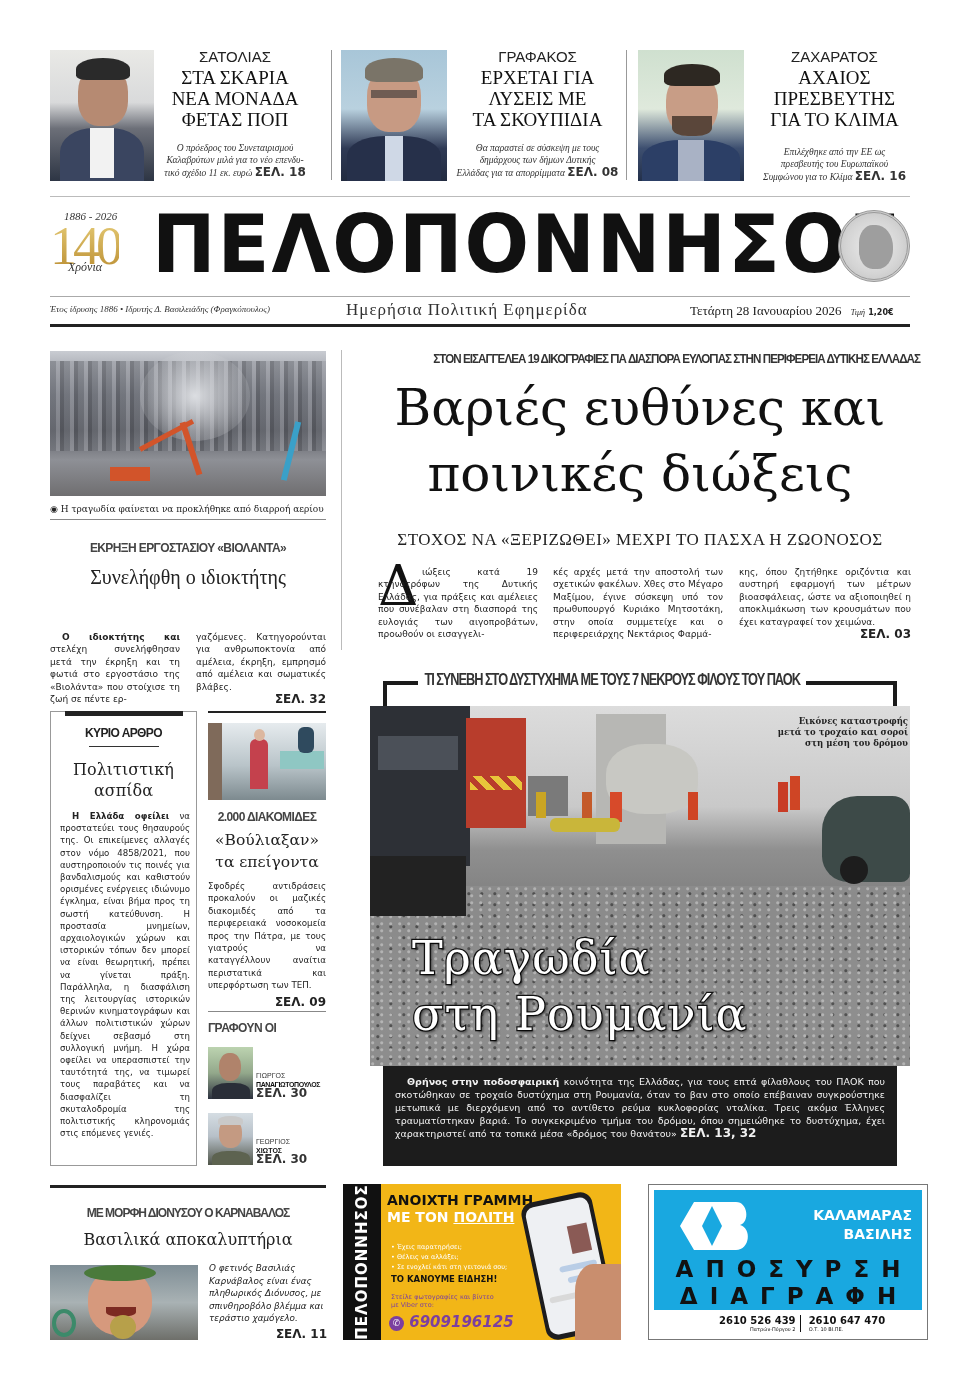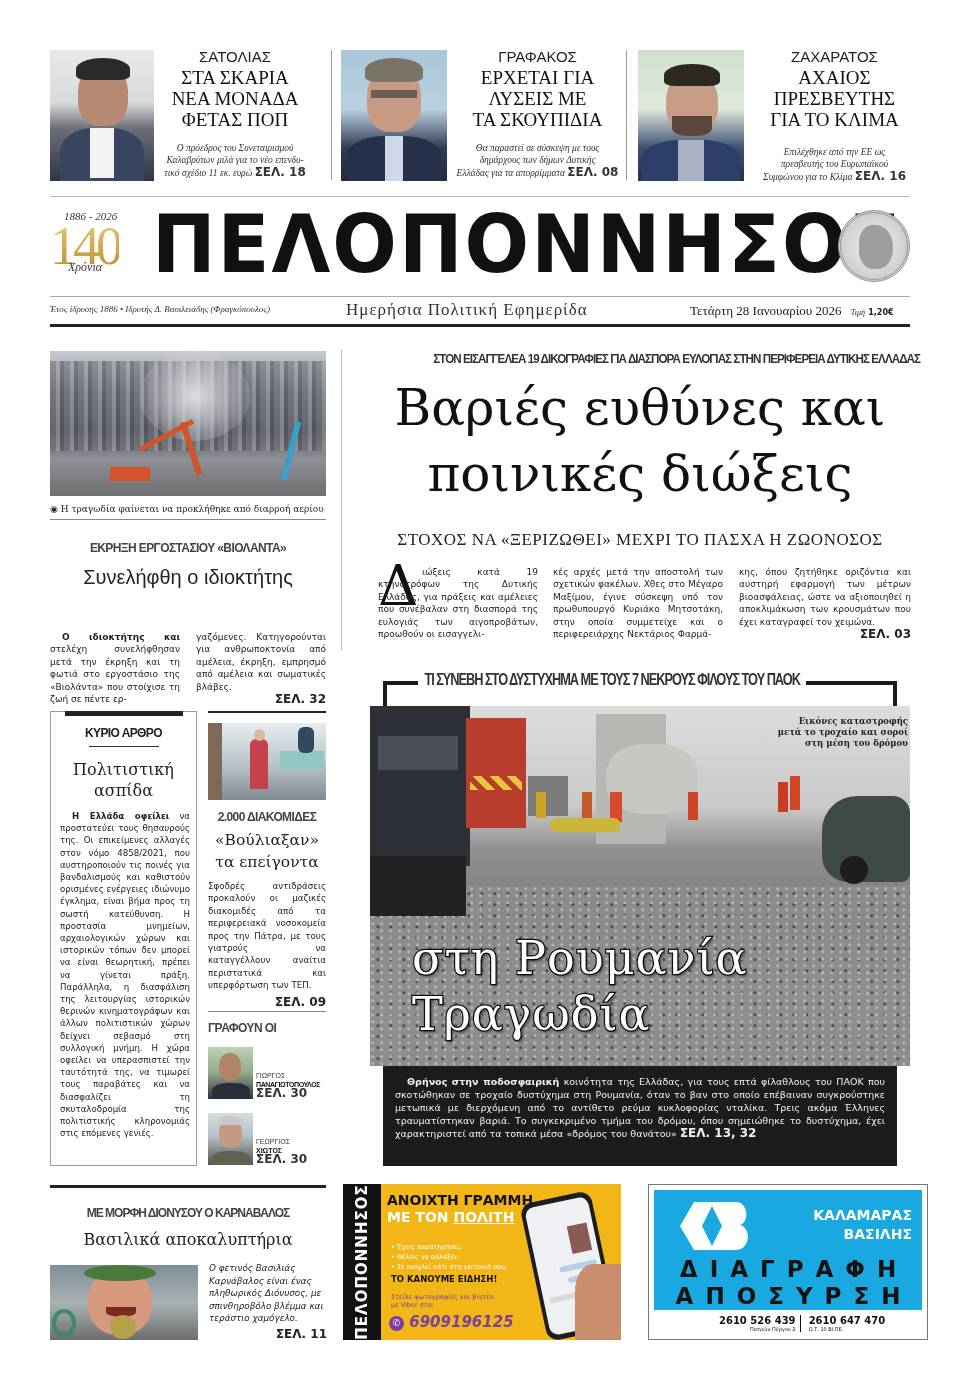--- a/index.html
+++ b/index.html
@@ -130,21 +130,21 @@
     <div style="position:absolute;left:90px;top:96px;width:60px;height:5px;background:#d2542a;transform:rotate(-28deg);transform-origin:left;"></div>
     <div style="position:absolute;left:138px;top:70px;width:6px;height:55px;background:#d2542a;transform:rotate(-18deg);"></div>
     <div style="position:absolute;left:238px;top:70px;width:6px;height:60px;background:#3aa0c8;transform:rotate(14deg);"></div>
   </div>
   <div class="abs" style="left:50px;top:504px;width:276px;font-family:'DejaVu Serif',serif;font-size:9px;color:#222;">
     <span style="font-size:9px;">◉</span>
     <span>Η τραγωδία φαίνεται να προκλήθηκε από διαρροή αερίου</span>
   </div>
   <div class="hrule" style="left:50px;top:519px;width:276px;background:#888;"></div>
   <div class="abs sect-kicker" style="left:50px;top:541px;width:276px;font-size:12px;">ΕΚΡΗΞΗ ΕΡΓΟΣΤΑΣΙΟΥ «ΒΙΟΛΑΝΤΑ»</div>
-  <div class="abs" style="left:50px;top:564px;width:276px;text-align:center;font-family:Liberation Sans, sans-serif;font-size:20px;line-height:26px;color:#222;">
+  <div class="abs" style="left:50px;top:564px;width:276px;text-align:center;font-family:Liberation Serif, serif;font-size:20px;line-height:26px;color:#222;">
     <div>Συνελήφθη ο ιδιοκτήτης</div>
   </div>
   <div class="abs copy" style="left:50px;top:631px;width:130px;">
     <b>Ο ιδιοκτήτης και</b><span> στελέχη συνελήφθησαν μετά την έκρηξη και τη φωτιά στο εργοστάσιο της «Βιολάντα» που στοίχισε τη ζωή σε πέντε ερ-</span>
   </div>
   <div class="abs copy" style="left:196px;top:631px;width:130px;">
     <span>γαζόμενες. Κατηγορούνται για ανθρωποκτονία από αμέλεια, έκρηξη, εμπρησμό από αμέλεια και σωματικές βλάβες.</span>
     <div style="text-align:right;"><span class="sel">ΣΕΛ. 32</span></div>
   </div>
 </div>
@@ -255,22 +255,22 @@
     <div style="position:absolute;left:452px;top:90px;width:88px;height:86px;border-radius:40% 20% 10% 30%;background:#3d4a48;"></div>
     <div style="position:absolute;left:470px;top:150px;width:28px;height:28px;border-radius:50%;background:#1d1d1d;"></div>
     <div style="position:absolute;left:0;top:150px;width:96px;height:60px;background:#222;"></div>
   </div>
   <div class="abs" style="left:720px;top:716px;width:188px;text-align:right;font-family:'DejaVu Serif',serif;font-size:8.5px;line-height:11px;color:#222;font-weight:bold;">
     <div>Εικόνες καταστροφής</div>
     <div>μετά το τροχαίο και σοροί</div>
     <div>στη μέση του δρόμου</div>
   </div>
   <div class="abs" style="left:412px;top:930px;font-family:'DejaVu Serif',serif;font-size:46px;line-height:56px;color:#fff;-webkit-text-stroke:2.5px #111;paint-order:stroke fill;text-shadow:2px 2px 3px rgba(0,0,0,.6);letter-spacing:1px;">
+    <div>Τραγωδία</div>
     <div>στη Ρουμανία</div>
-    <div>Τραγωδία</div>
   </div>
 
   <div class="abs" style="left:383px;top:1066px;width:514px;height:100px;background:#1c1c1c;padding:9px 12px;">
     <div class="copy" style="color:#f1f1f1;font-size:9.5px;line-height:13px;">
       <b>Θρήνος στην ποδοσφαιρική</b><span> κοινότητα της Ελλάδας, για τους επτά φίλαθλους του ΠΑΟΚ που σκοτώθηκαν σε τροχαίο δυστύχημα στη Ρουμανία, όταν το βαν στο οποίο επέβαιναν συγκρούστηκε μετωπικά με διερχόμενη από το αντίθετο ρεύμα κυκλοφορίας νταλίκα. Τρεις ακόμα Έλληνες τραυματίστηκαν βαριά. Το συγκεκριμένο τμήμα του δρόμου, όπου σημειώθηκε το δυστύχημα, έχει χαρακτηριστεί από τα τοπικά μέσα «δρόμος του θανάτου»</span>
       <span class="sel">ΣΕΛ. 13, 32</span>
     </div>
   </div>
 </div>
 
@@ -331,22 +331,22 @@
       <svg width="76" height="52" viewBox="0 0 76 52">
         <polygon points="4,26 18,2 38,2 26,26 38,50 18,50" fill="#fff"></polygon>
         <path d="M34 2 H60 C72 2 74 22 64 25 C76 28 74 50 60 50 H34 L46 26 Z" fill="#fff"></path>
       </svg>
     </div>
     <div style="position:absolute;right:10px;top:16px;text-align:right;font-family:'DejaVu Sans',sans-serif;font-weight:bold;font-size:14px;line-height:19px;color:#fff;">
       <div>ΚΑΛΑΜΑΡΑΣ</div>
       <div>ΒΑΣΙΛΗΣ</div>
     </div>
     <div style="position:absolute;left:0;top:66px;width:268px;text-align:center;font-family:'DejaVu Sans',sans-serif;font-weight:bold;font-size:23px;line-height:27px;letter-spacing:12px;color:#111;padding-left:12px;">
+      <div>ΑΠΟΣΥΡΣΗ</div>
       <div>ΔΙΑΓΡΑΦΗ</div>
-      <div>ΑΠΟΣΥΡΣΗ</div>
     </div>
   </div>
   <div style="position:absolute;left:70px;top:130px;font-family:'DejaVu Sans',sans-serif;color:#111;">
     <div style="display:inline-block;text-align:right;padding-right:4px;border-right:1px solid #111;vertical-align:top;">
       <div style="font-weight:bold;font-size:10px;">2610 526 439</div>
       <div style="font-size:5px;">Πατρών-Πύργου 2</div>
     </div>
     <div style="display:inline-block;padding-left:3px;vertical-align:top;">
       <div style="font-weight:bold;font-size:10px;">2610 647 470</div>
       <div style="font-size:5px;">Ο.Τ. 10 ΒΙ.ΠΕ.</div>

